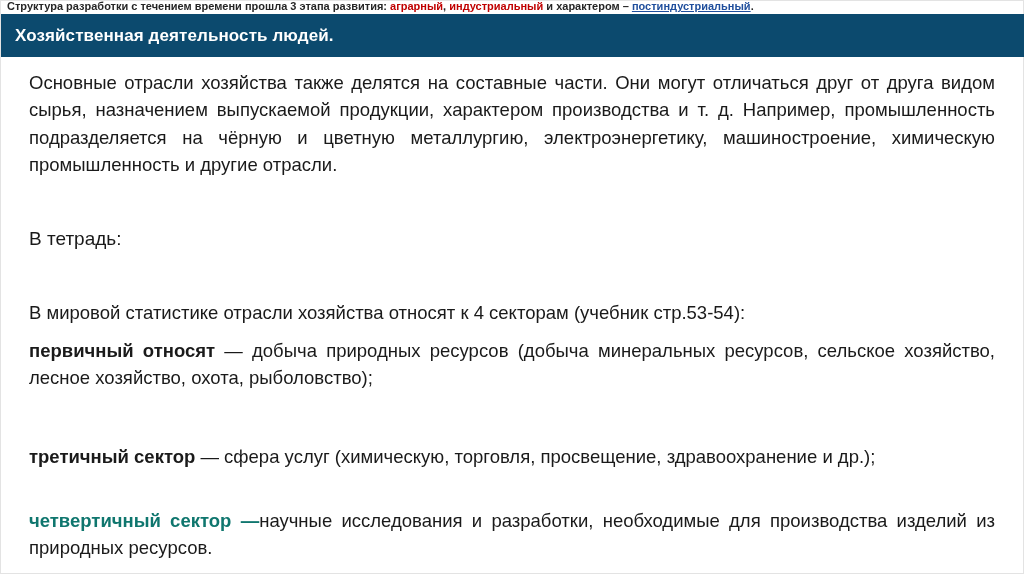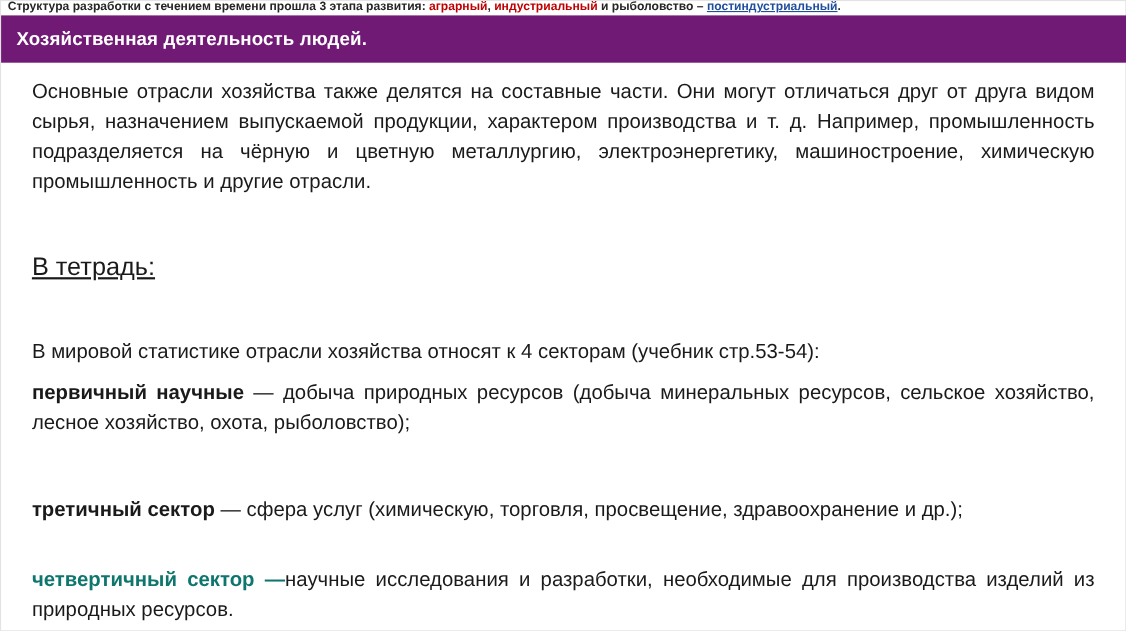--- a/index.html
+++ b/index.html
@@ -45,21 +45,21 @@
   .top-strip .blue-u { color: #1f4e9c; text-decoration: underline; }
   .top-strip .num { color: #262626; }
 
   
   .title-bar {
     position: absolute;
     left: 0;
     top: 13px;
     width: 1024px;
     height: 43px;
-    background: #701a75;
+    background: #0c4a6e;
     display: flex;
     align-items: center;
   }
   .title-bar .title-text {
     color: #ffffff;
     font-weight: bold;
     font-size: 17px;
     padding-left: 14px;
     letter-spacing: 0.1px;
   }
@@ -82,63 +82,62 @@
 
   .para-intro {
     text-align: justify;
     margin-top: 12px;
   }
 
   .spacer-sm { height: 22px; }
   .spacer-xs { height: 14px; }
 
   .tetrad {
-    font-size: 23px;
-    text-decoration: underline;
+    font-size: 19px;
   }
 
   .stat-line {
     font-size: 18.5px;
   }
 
   .sector-block {
     font-size: 18.5px;
     line-height: 1.45;
   }
   .sector-block.justify { text-align: justify; }
   .sector-name { font-weight: bold; text-align: center; }
   .sector-name.blue { color: #0f766e; font-weight: bold; }
 </style>
 </head>
 <body>
 
 <div class="slide">
 
   <div class="top-strip">
-    <span>Структура разработки с течением времени прошла </span><span class="num">3</span><span> этапа развития: </span><span class="red">аграрный</span><span>, </span><span class="red">индустриальный</span><span> и рыболовство – </span><span class="blue-u">постиндустриальный</span><span>.</span>
+    <span>Структура разработки с течением времени прошла </span><span class="num">3</span><span> этапа развития: </span><span class="red">аграрный</span><span>, </span><span class="red">индустриальный</span><span> и характером – </span><span class="blue-u">постиндустриальный</span><span>.</span>
   </div>
 
   <div class="title-bar">
     <span class="title-text">Хозяйственная деятельность людей.</span>
   </div>
 
   <div class="content">
 
     <p class="para-intro">Основные отрасли хозяйства также делятся на составные части. Они могут отличаться друг от друга видом сырья, назначением выпускаемой продукции, характером производства и т. д. Например, промышленность подразделяется на чёрную и цветную металлургию, электроэнергетику, машиностроение, химическую промышленность и другие отрасли.</p>
 
     <div class="spacer-sm"></div>
 
     <p class="tetrad">В тетрадь:</p>
 
     <div class="spacer-sm"></div>
 
     <p class="stat-line">В мировой статистике отрасли хозяйства относят к 4 секторам (учебник стр.53-54):</p>
 
     <p class="sector-block justify">
-      <span class="sector-name">первичный научные</span><span> — </span><span>добыча природных ресурсов (добыча минеральных ресурсов, сельское хозяйство, лесное хозяйство, охота, рыболовство);</span>
+      <span class="sector-name">первичный относят</span><span> — </span><span>добыча природных ресурсов (добыча минеральных ресурсов, сельское хозяйство, лесное хозяйство, охота, рыболовство);</span>
     </p>
 
     <div class="spacer-xs"></div>
 
 
     <div class="spacer-xs"></div>
 
     <p class="sector-block">
       <span class="sector-name">третичный сектор</span><span> — </span><span>сфера услуг (химическую, торговля, просвещение, здравоохранение и др.);</span>
     </p>

